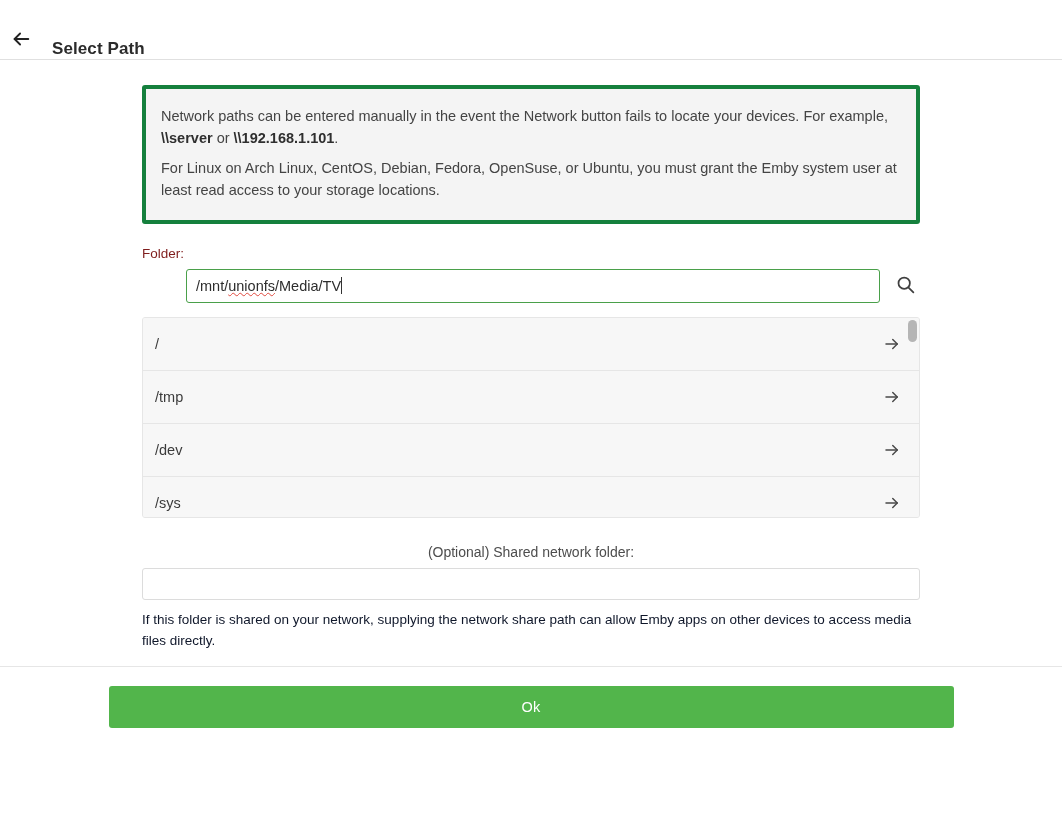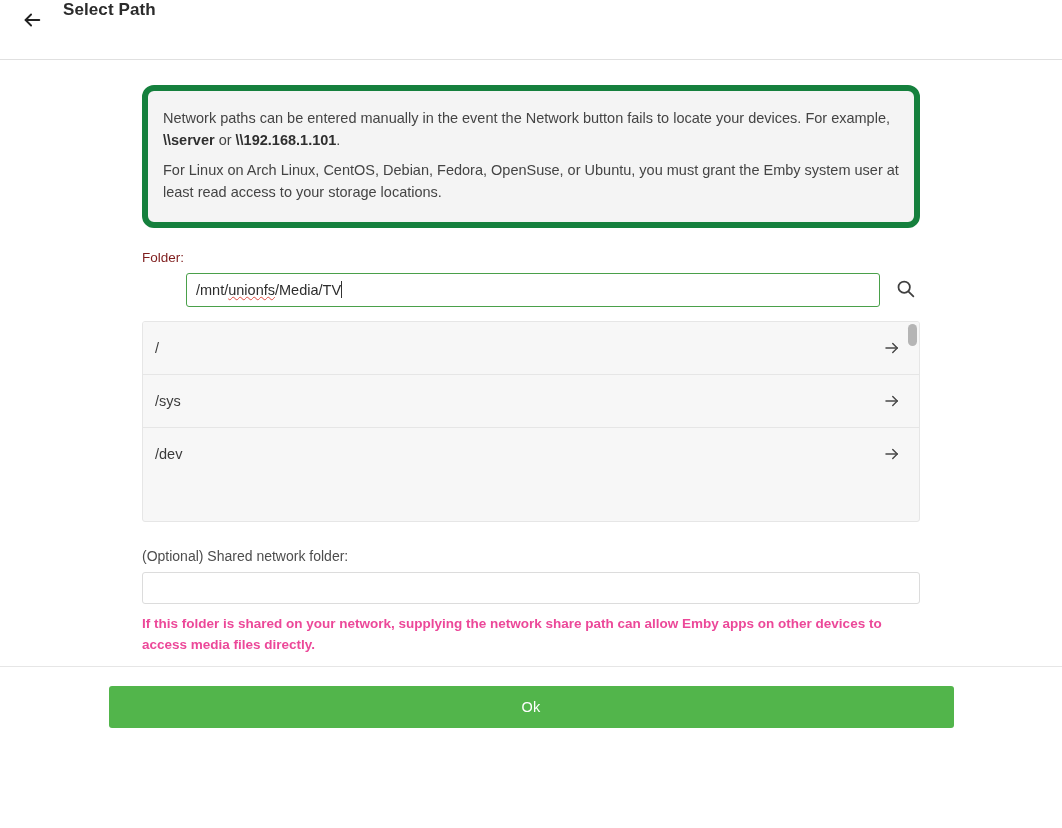--- a/index.html
+++ b/index.html
@@ -12,24 +12,24 @@
     font-family: "Liberation Sans", sans-serif;
     color: #333333;
     overflow: hidden;
   }
 
   
   .header {
     height: 60px;
     width: 100%;
     display: flex;
-    align-items: flex-start;
+    align-items: flex-end;
     border-bottom: 1px solid #e0e0e0;
     background: #ffffff;
-    padding-left: 12px;
+    padding-left: 1px;
   }
   .back-btn {
     width: 40px;
     height: 40px;
     display: flex;
     align-items: center;
     justify-content: center;
     border: none;
     background: transparent;
     cursor: pointer;
@@ -51,22 +51,22 @@
     overflow: hidden;
   }
   .panel {
     width: 778px;
     margin: 0 auto;
     padding-top: 25px;
   }
 
   .info-box {
     background: #f4f4f4;
-    border: 6px solid #15803d;
-    border-radius: 12px;
+    border: 4px solid #15803d;
+    border-radius: 3px;
     padding: 16px 15px 18px 15px;
     color: #444;
     font-size: 14.5px;
     line-height: 1.55;
   }
   .info-box p { margin: 0; }
   .info-box p + p { margin-top: 7px; }
   .info-box b { font-weight: bold; color: #2f2f2f; }
 
   .field-label {
@@ -137,41 +137,41 @@
     height: 22px;
     border-radius: 5px;
     background: #b5b5b5;
   }
 
   
   .optional-label {
     margin-top: 26px;
     font-size: 14px;
     color: #4d4d4d;
+    text-align: center;
   }
   .network-input {
     margin-top: 8px;
     width: 100%;
     height: 32px;
     border: 1px solid #dcdcdc;
     border-radius: 3px;
     background: #fff;
     padding: 0 9px;
     font-size: 14px;
     font-family: "Liberation Sans", sans-serif;
     color: #2d2d2d;
     outline: none;
   }
   .helper-text {
     margin-top: 9px;
     font-size: 13.5px;
     line-height: 1.6;
-    color: #ec4899;
+    color: #0f172a;
     max-width: 782px;
-    font-weight: bold;
   }
 
   
   .footer {
     position: absolute;
     left: 0; bottom: 0;
     width: 1062px;
     height: 81px;
     border-top: 1px solid #e6e6e6;
     background: #fff;
@@ -259,45 +259,54 @@
           </svg>
         </span>
       </button>
     </div>
 
     
     <div class="folder-list">
       <div class="folder-scroll">
         <div class="folder-item">
           <span>/</span>
+          <span class="arrow-icon">
+            <svg width="18" height="18" viewBox="0 0 24 24" fill="none" stroke="currentColor" stroke-width="2" stroke-linecap="round" stroke-linejoin="round">
+              <line x1="4" y1="12" x2="19" y2="12"></line>
+              <polyline points="13 6 19 12 13 18"></polyline>
+            </svg>
+          </span>
+        </div>
+        <div class="folder-item">
+          <span>/tmp</span>
+          <span class="arrow-icon">
+            <svg width="18" height="18" viewBox="0 0 24 24" fill="none" stroke="currentColor" stroke-width="2" stroke-linecap="round" stroke-linejoin="round">
+              <line x1="4" y1="12" x2="19" y2="12"></line>
+              <polyline points="13 6 19 12 13 18"></polyline>
+            </svg>
+          </span>
+        </div>
+        <div class="folder-item">
+          <span>/dev</span>
           <span class="arrow-icon">
             <svg width="18" height="18" viewBox="0 0 24 24" fill="none" stroke="currentColor" stroke-width="2" stroke-linecap="round" stroke-linejoin="round">
               <line x1="4" y1="12" x2="19" y2="12"></line>
               <polyline points="13 6 19 12 13 18"></polyline>
             </svg>
           </span>
         </div>
         <div class="folder-item">
           <span>/sys</span>
           <span class="arrow-icon">
             <svg width="18" height="18" viewBox="0 0 24 24" fill="none" stroke="currentColor" stroke-width="2" stroke-linecap="round" stroke-linejoin="round">
               <line x1="4" y1="12" x2="19" y2="12"></line>
               <polyline points="13 6 19 12 13 18"></polyline>
             </svg>
           </span>
         </div>
-        <div class="folder-item">
-          <span>/dev</span>
-          <span class="arrow-icon">
-            <svg width="18" height="18" viewBox="0 0 24 24" fill="none" stroke="currentColor" stroke-width="2" stroke-linecap="round" stroke-linejoin="round">
-              <line x1="4" y1="12" x2="19" y2="12"></line>
-              <polyline points="13 6 19 12 13 18"></polyline>
-            </svg>
-          </span>
-        </div>
       </div>
       <div class="scrollbar-track">
         <div class="scrollbar-thumb"></div>
       </div>
     </div>
 
     
     <div class="optional-label">(Optional) Shared network folder:</div>
     <input class="network-input" type="text" value="" placeholder="" style="">
     <div class="helper-text">If this folder is shared on your network, supplying the network share path can allow Emby apps on other devices to access media files directly.</div>

